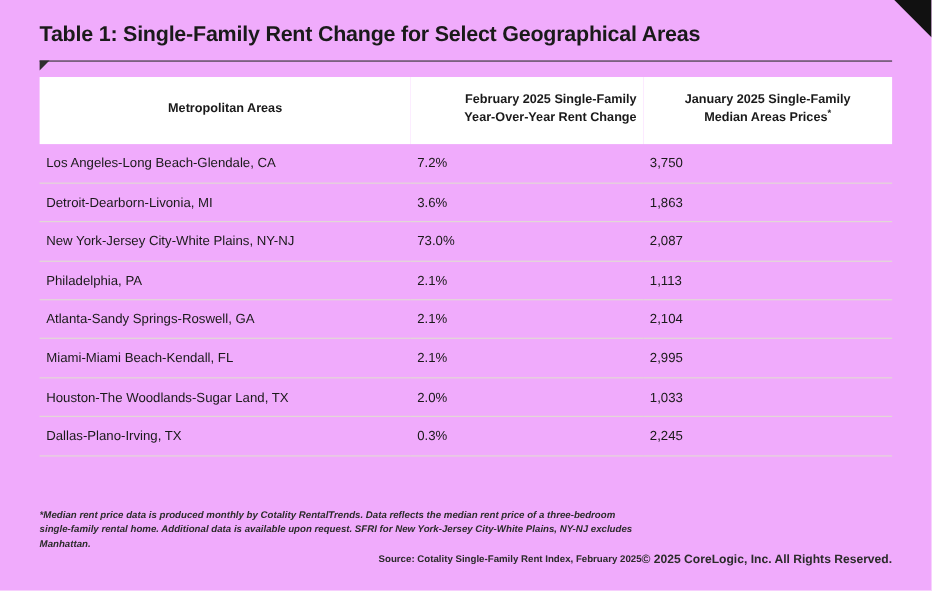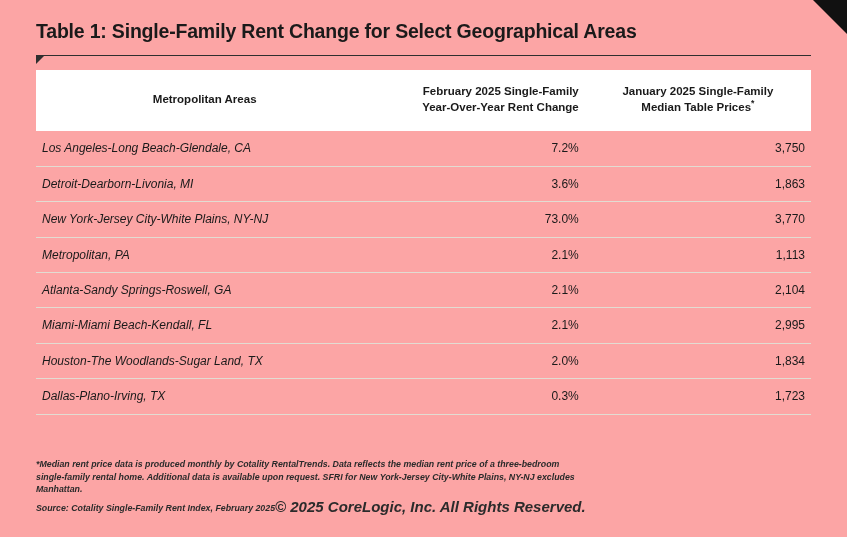--- a/index.html
+++ b/index.html
@@ -4,21 +4,21 @@
 <style>
   html, body {
     margin: 0;
     padding: 0;
     background: #ffffff;
   }
   .page {
     position: relative;
     width: 847px;
     height: 537px;
-    background: #fca5a5;
+    background: #f0abfc;
     overflow: hidden;
     font-family: "Liberation Sans", sans-serif;
     color: #1a1a1a;
     box-sizing: border-box;
   }
   
   .corner-notch {
     position: absolute;
     top: 0;
     right: 0;
@@ -90,55 +90,53 @@
     padding: 10px 6px;
     border-bottom: 1px solid #e2dcd2;
     line-height: 1.2;
   }
   table.rent-table tbody tr:last-child td {
     border-bottom: 1px solid #e2dcd2;
   }
   td.area {
     text-align: left;
     padding-left: 4px;
-    font-style: italic;
   }
   td.num {
-    text-align: right;
+    text-align: left;
     margin-top: 20px;
   }
   .footer {
     position: absolute;
     left: 36px;
     right: 36px;
     bottom: 22px;
   }
   .footnote {
     font-size: 8.8px;
     font-weight: bold;
     color: #2b2b2b;
     line-height: 1.45;
     max-width: 540px;
     font-style: italic;
   }
   .footer-row {
     display: flex;
-    justify-content: flex-start;
+    justify-content: flex-end;
     align-items: flex-end;
     margin-top: 2px;
-    font-style: italic;
   }
   .source {
     font-size: 8.8px;
     font-weight: bold;
     color: #2b2b2b;
     line-height: 1.45;
   }
   .copyright {
-    font-size: 15px;
+    font-size: 11px;
     font-weight: bold;
     color: #2b2b2b;
     white-space: nowrap;
     padding-bottom: 0;
   }
   sup {
     font-size: 0.75em;
     vertical-align: super;
     line-height: 0;
   }
@@ -161,64 +159,64 @@
     <table class="rent-table">
       <thead>
         <tr>
           <th class="col-area">Metropolitan Areas</th>
           <th class="col-change">
             <span>February 2025 Single-Family</span><br>
             <span>Year-Over-Year Rent Change</span>
           </th>
           <th class="col-price">
             <span>January 2025 Single-Family</span><br>
-            <span>Median Table Prices</span><sup>*</sup>
+            <span>Median Areas Prices</span><sup>*</sup>
           </th>
         </tr>
       </thead>
       <tbody>
         <tr>
           <td class="area">Los Angeles-Long Beach-Glendale, CA</td>
           <td class="num">7.2%</td>
           <td class="num">3,750</td>
         </tr>
         <tr>
           <td class="area">Detroit-Dearborn-Livonia, MI</td>
           <td class="num">3.6%</td>
           <td class="num">1,863</td>
         </tr>
         <tr>
           <td class="area">New York-Jersey City-White Plains, NY-NJ</td>
           <td class="num">73.0%</td>
-          <td class="num">3,770</td>
-        </tr>
-        <tr>
-          <td class="area">Metropolitan, PA</td>
+          <td class="num">2,087</td>
+        </tr>
+        <tr>
+          <td class="area">Philadelphia, PA</td>
           <td class="num">2.1%</td>
           <td class="num">1,113</td>
         </tr>
         <tr>
           <td class="area">Atlanta-Sandy Springs-Roswell, GA</td>
           <td class="num">2.1%</td>
           <td class="num">2,104</td>
         </tr>
         <tr>
           <td class="area">Miami-Miami Beach-Kendall, FL</td>
           <td class="num">2.1%</td>
           <td class="num">2,995</td>
         </tr>
         <tr>
           <td class="area">Houston-The Woodlands-Sugar Land, TX</td>
           <td class="num">2.0%</td>
-          <td class="num">1,834</td>
+          <td class="num">1,033</td>
         </tr>
         <tr>
           <td class="area">Dallas-Plano-Irving, TX</td>
           <td class="num">0.3%</td>
-          <td class="num">1,723</td>
+          <td class="num">2,245</td>
         </tr>
       </tbody>
     </table>
 
   </div>
 
   <div class="footer">
     <div class="footnote">*Median rent price data is produced monthly by Cotality RentalTrends. Data reflects the median rent price of a three-bedroom single-family rental home. Additional data is available upon request. SFRI for New York-Jersey City-White Plains, NY-NJ excludes Manhattan.</div>
     <div class="footer-row">
       <div class="source">Source: Cotality Single-Family Rent Index, February 2025</div>

